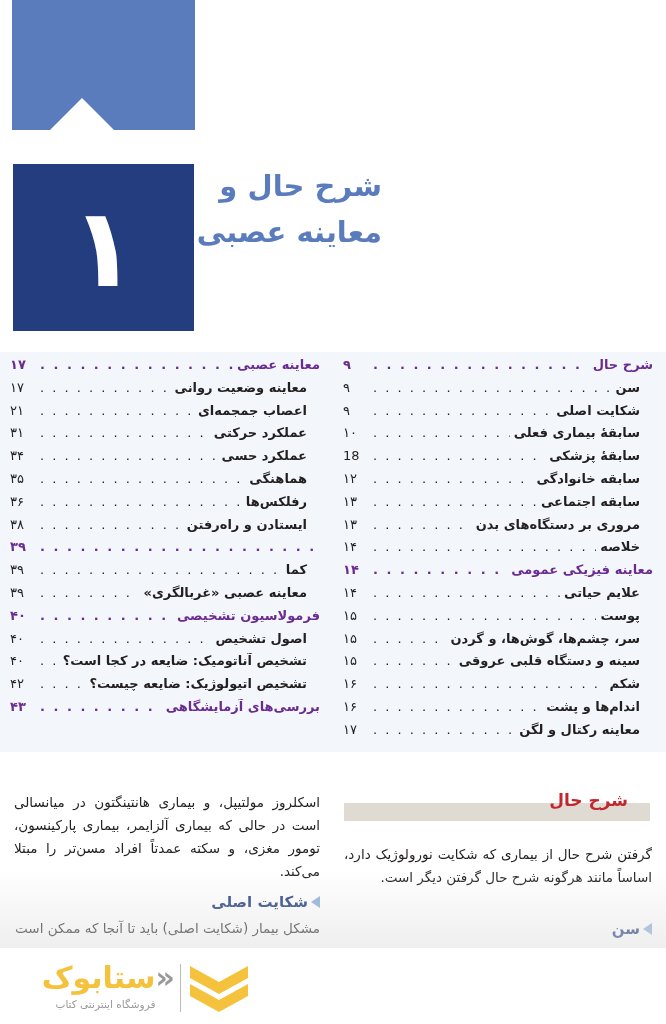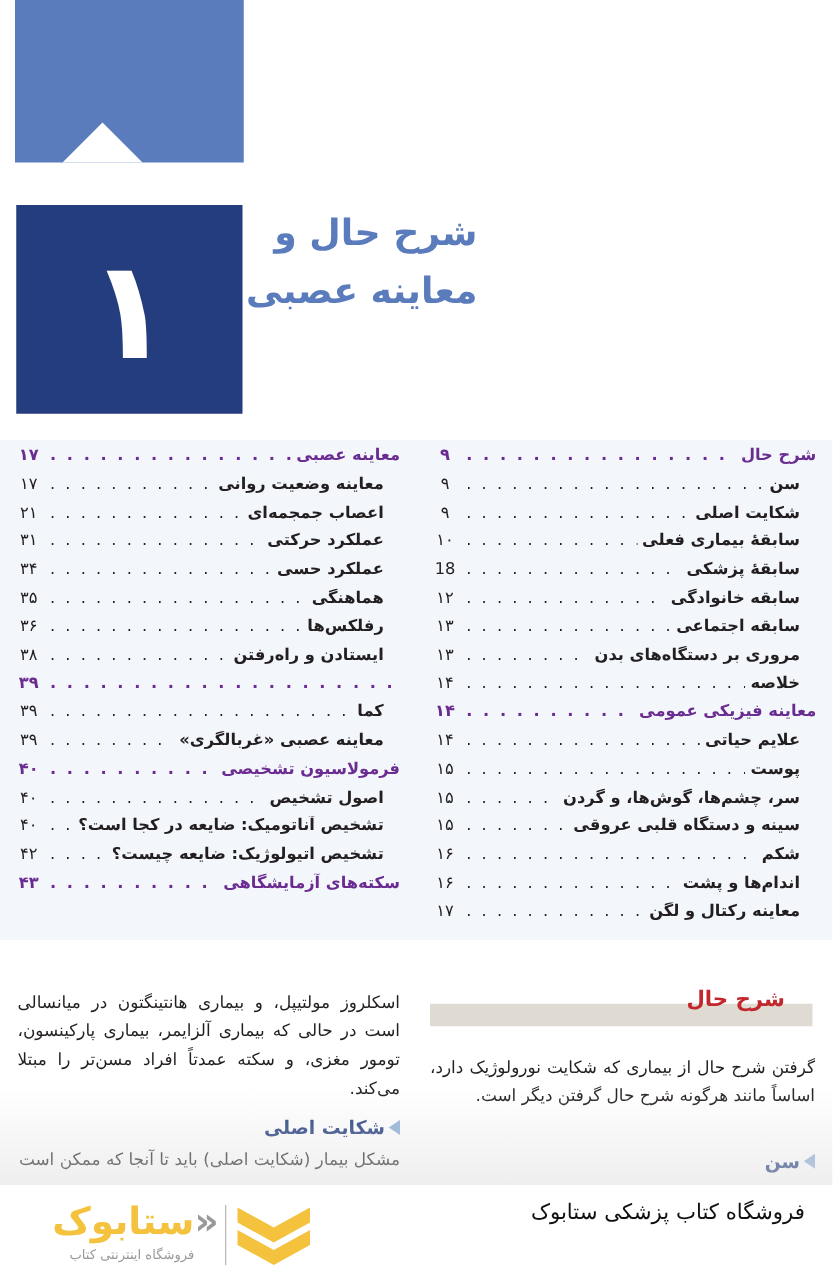--- a/index.html
+++ b/index.html
@@ -41,21 +41,21 @@
   .toc-row {
     display: flex; align-items: baseline; height: 22.8px; font-size: 13px;
     white-space: nowrap; overflow: hidden;
   }
   .toc-row .label { flex: 0 0 auto; padding-right: 0; }
   .toc-row.sub .label { padding-right: 13px; font-weight: bold; }
   .toc-row .dots {
     flex: 1 1 auto; overflow: hidden; letter-spacing: 2px; color: #231f20;
     direction: ltr; text-align: right; margin: 0 4px;
   }
-  .toc-row .page { flex: 0 0 26px; text-align: center; direction: ltr; }
+  .toc-row .page { flex: 0 0 26px; text-align: left; direction: ltr; }
   .toc-row.head { color: #6a2c91; font-weight: bold; }
   .toc-row.head .dots { color: #6a2c91; }
 
   .section-band {
     position: absolute; left: 344px; top: 803px; width: 306px; height: 18px;
     background: #dfdbd3;
   }
   .section-title {
     position: absolute; right: 38px; top: 790px; direction: rtl;
     color: #c1272d; font-size: 17px; font-weight: bold;
@@ -281,21 +281,21 @@
         <span class="label">تشخیص آناتومیک: ضایعه در کجا است؟</span>
         <span class="dots">. . . . . . . . . . . . . . . . . . . . . . . . . . . . . . . . . . . . . . . . . . .</span>
         <span class="page">۴۰</span>
       </div>
       <div class="toc-row sub">
         <span class="label">تشخیص اتیولوژیک: ضایعه چیست؟</span>
         <span class="dots">. . . . . . . . . . . . . . . . . . . . . . . . . . . . . . . . . . . . . . . . . . .</span>
         <span class="page">۴۲</span>
       </div>
       <div class="toc-row head">
-        <span class="label">سکته‌های آزمایشگاهی</span>
+        <span class="label">بررسی‌های آزمایشگاهی</span>
         <span class="dots">. . . . . . . . . . . . . . . . . . . . . . . . . . . . . . . . . . . . . . . . . . .</span>
         <span class="page">۴۳</span>
       </div>
     </div>
 </div>
 
 <div class="section-band"></div>
 <div class="section-title">شرح حال</div>
 
 <div class="para right1">گرفتن شرح حال از بیماری که شکایت نورولوژیک دارد، اساساً مانند هرگونه شرح حال گرفتن دیگر است.</div>
@@ -320,14 +320,13 @@
     <div class="brand">
       <span>«</span><span class="y">ستابوک</span>
     </div>
     <div class="tagline">فروشگاه اینترنتی کتاب</div>
     <div class="divider"></div>
     <svg style="position:absolute;left:160px;top:4px" width="62" height="50" viewBox="0 0 62 50">
       <polygon points="2,2 31,18 60,2 60,14 31,30 2,14" fill="#f4c23d"></polygon>
       <polygon points="2,20 31,36 60,20 60,32 31,48 2,32" fill="#f4c23d"></polygon>
     </svg>
   </div>
-  <div class="footer-store">فروشگاه کتاب پزشکی ستابوک</div>
 </div>
 
 </body></html>

